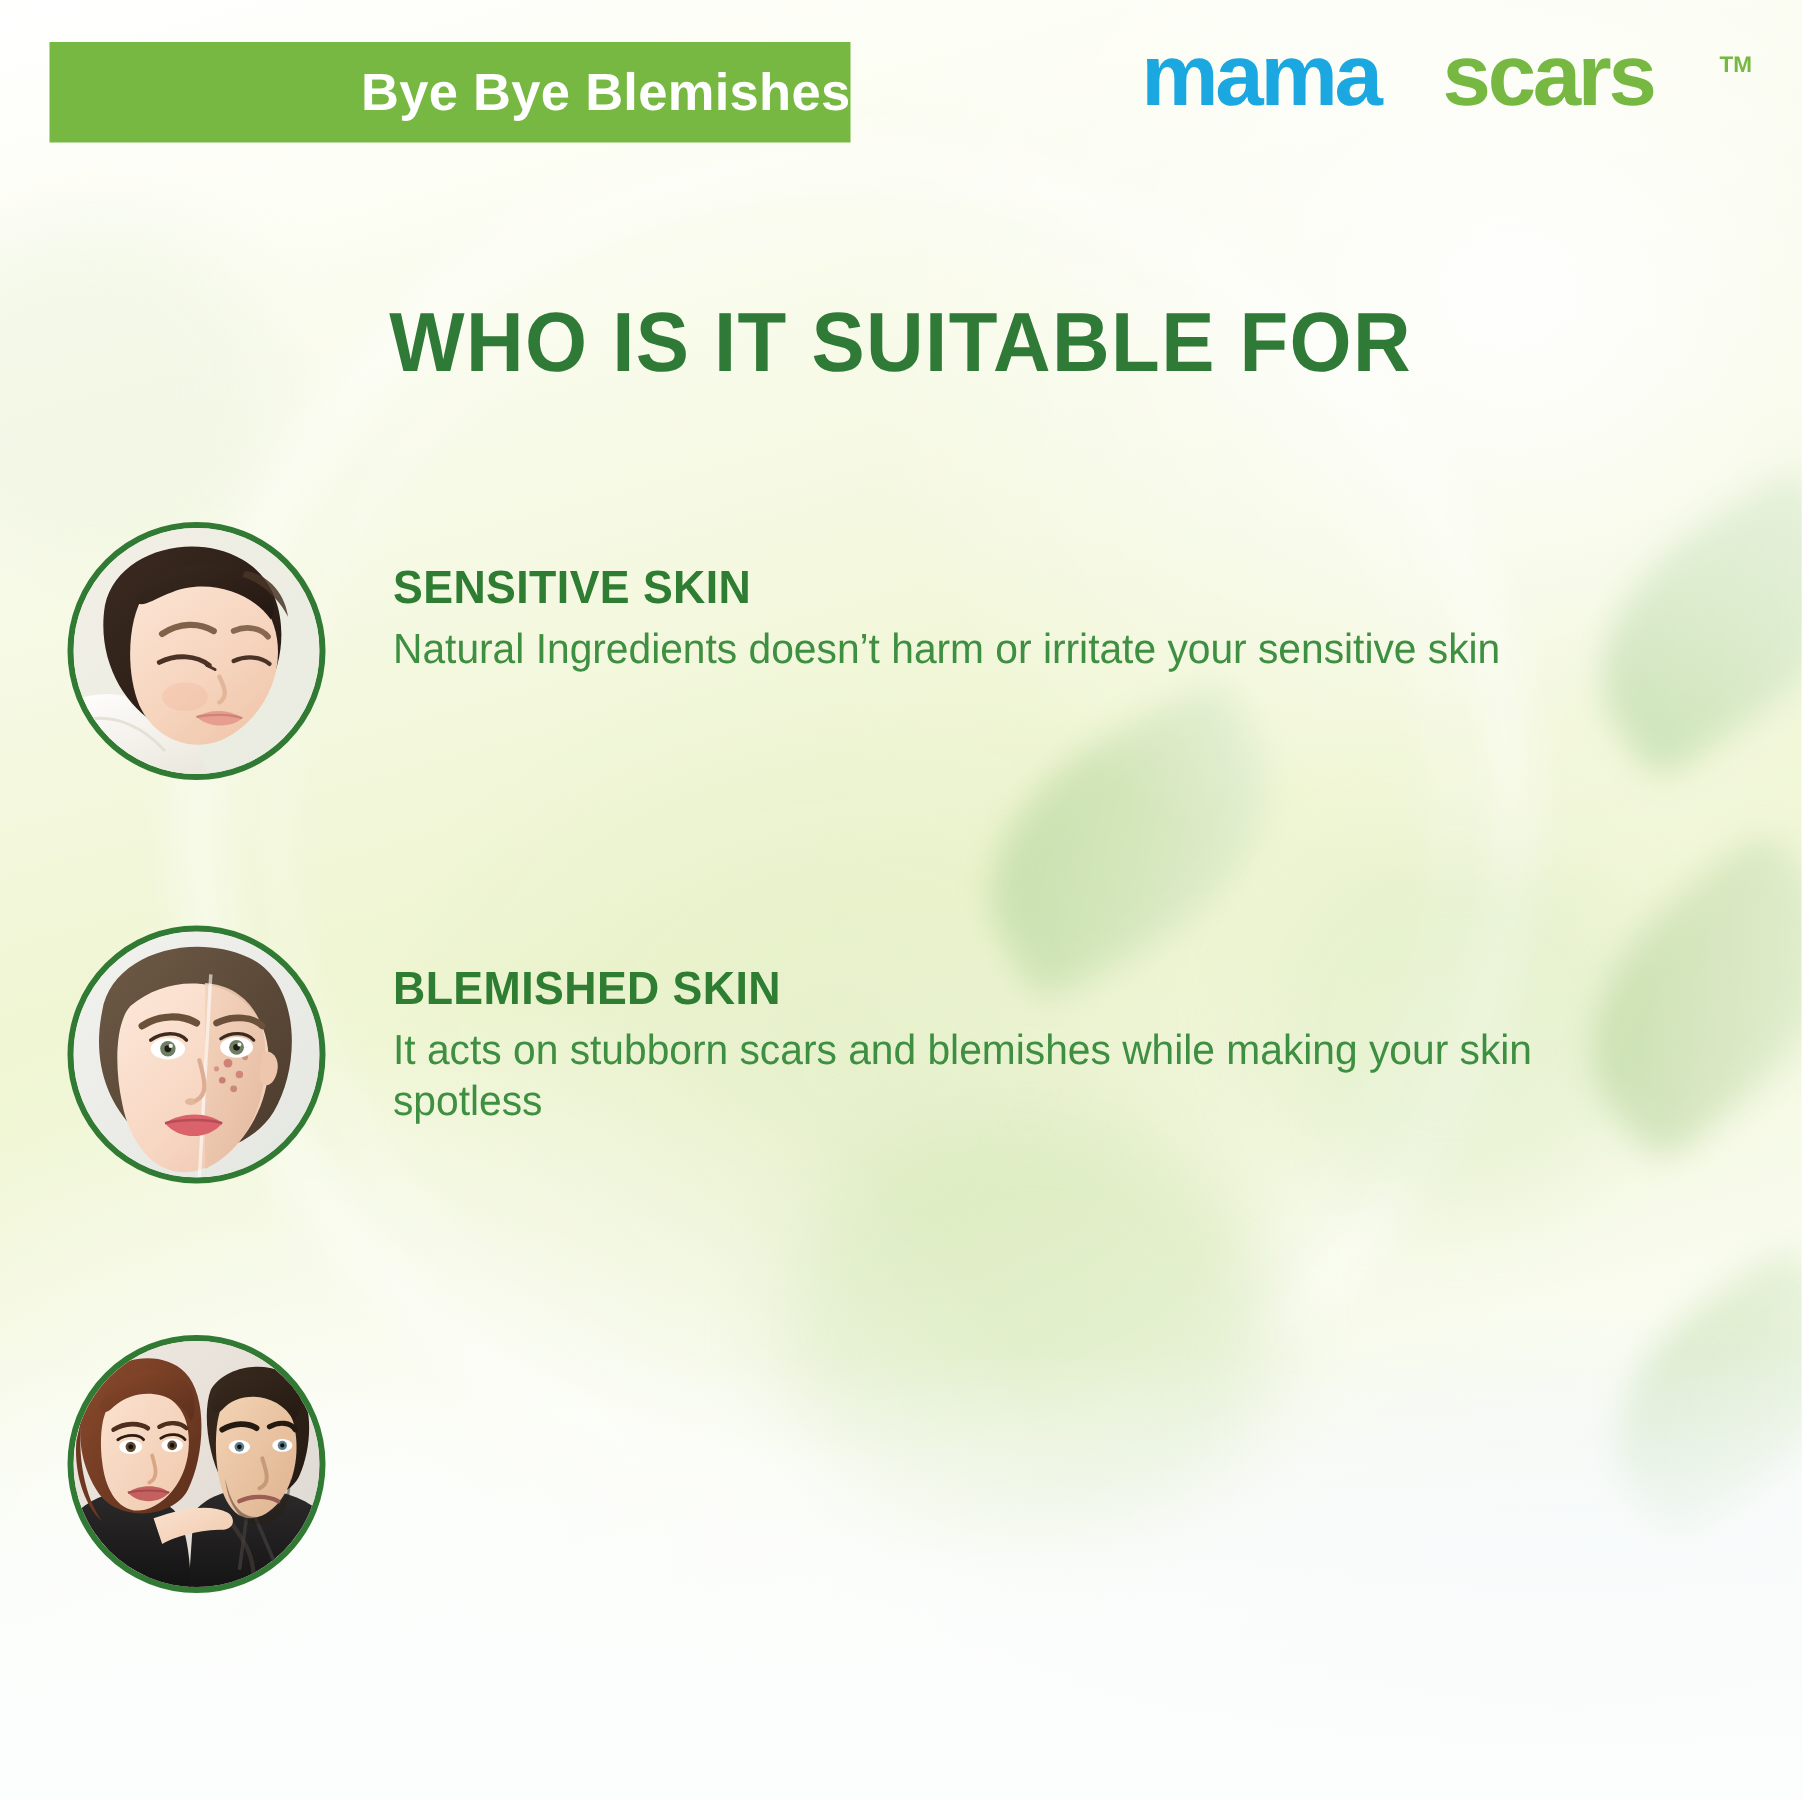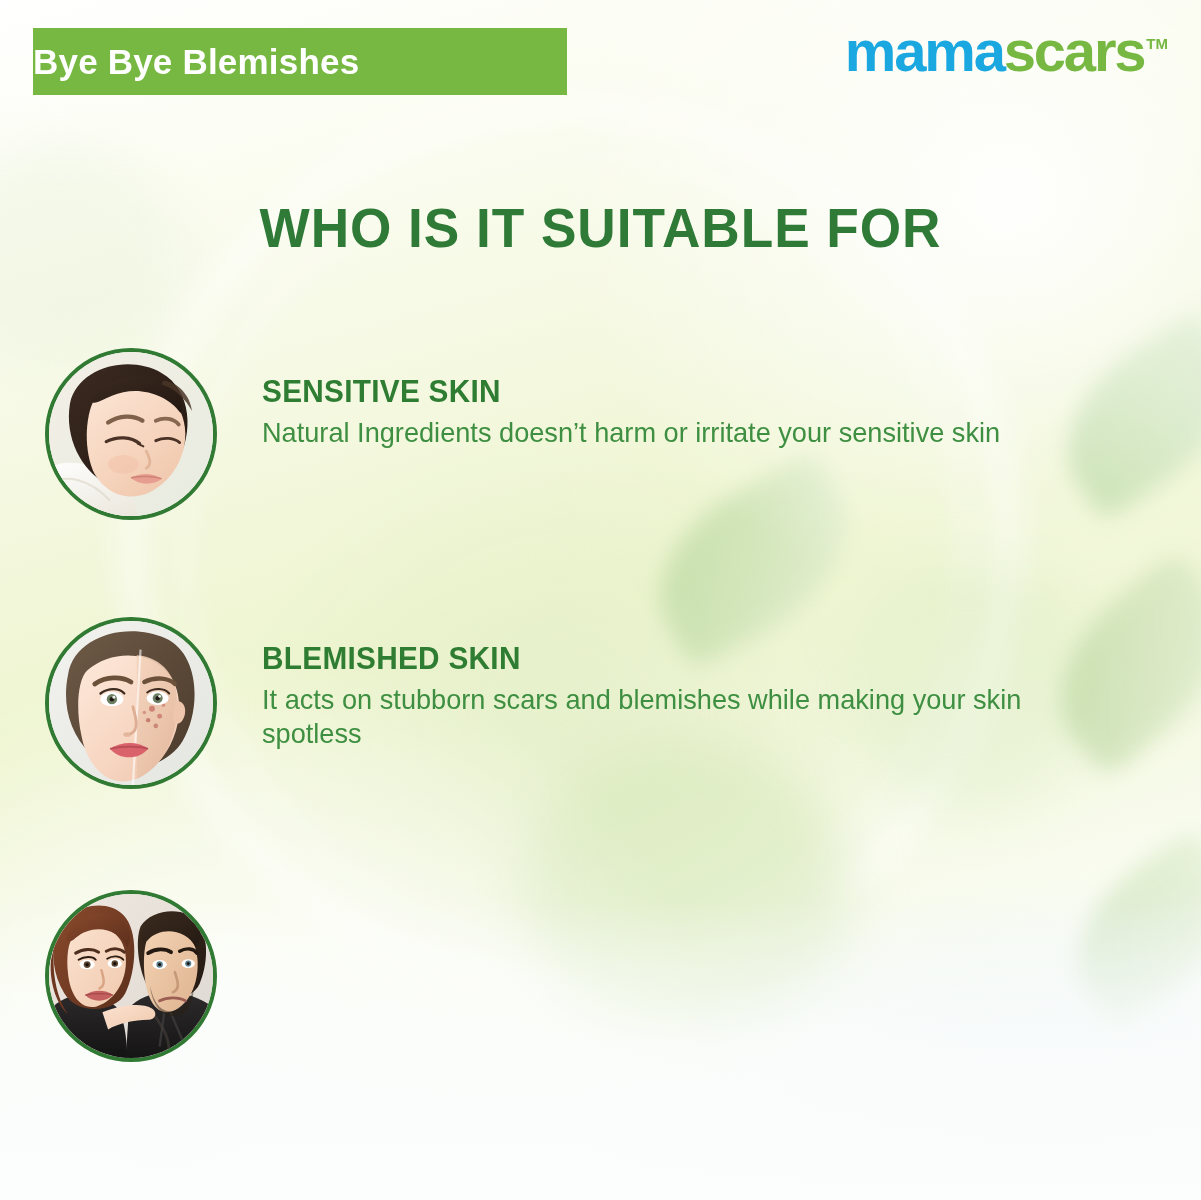--- a/index.html
+++ b/index.html
@@ -110,35 +110,35 @@
   }
   .blob-1{ left:520px; top:740px; width:330px; height:300px; background:rgba(206,228,176,.45); }
   .blob-2{ left:840px; top:560px; width:260px; height:250px; background:rgba(216,234,192,.35); }
   .blob-3{ left:-60px; top:150px; width:240px; height:220px; background:rgba(236,244,224,.55); }
 
   
   .banner{
     position:absolute; left:33px; top:28px;
     width:534px; height:67px;
     background:#76b842;
-    display:flex; align-items:center; justify-content:flex-start;
+    display:flex; align-items:center; justify-content:flex-end;
     z-index:5;
   }
   .banner-text{
     color:#ffffff;
     font-size:35px;
     font-weight:700;
     letter-spacing:.2px;
     white-space:nowrap;
   }
 
   .logo{
     position:absolute; right:33px; top:22px;
     z-index:5;
-    display:flex; align-items:flex-start;
+    display:flex; align-items:flex-start;gap:42px;
   }
   .logo-mama{
     font-size:58px; font-weight:700; letter-spacing:-2.2px;
     color:#1ba7e0; line-height:1;
   }
   .logo-earth{
     font-size:58px; font-weight:700; letter-spacing:-2.2px;
     color:#76b842; line-height:1;
   }
   .logo-tm{

